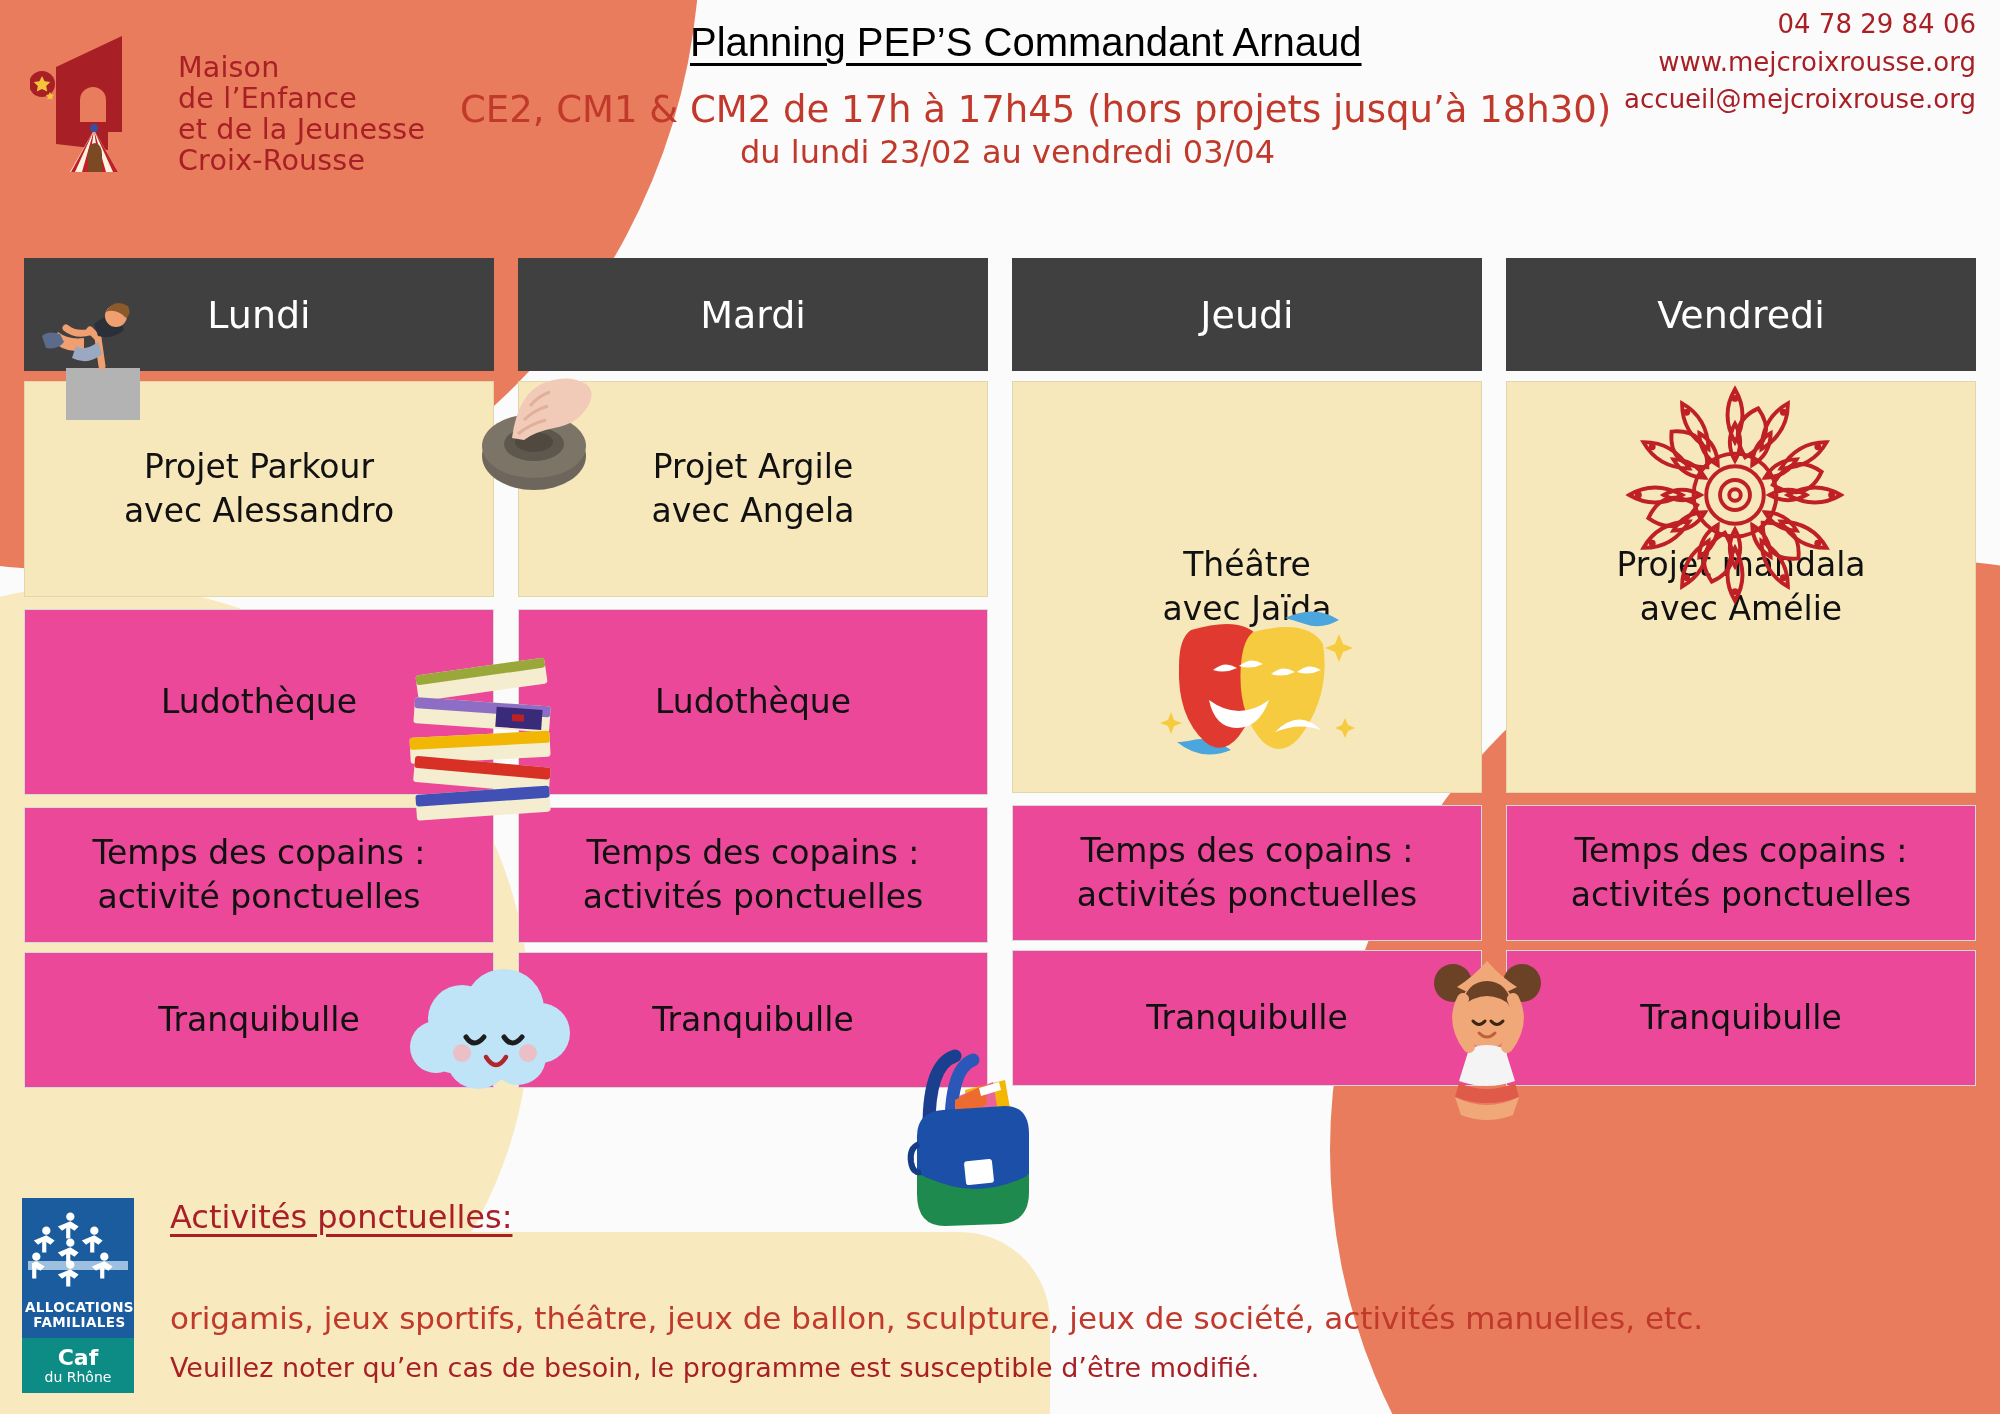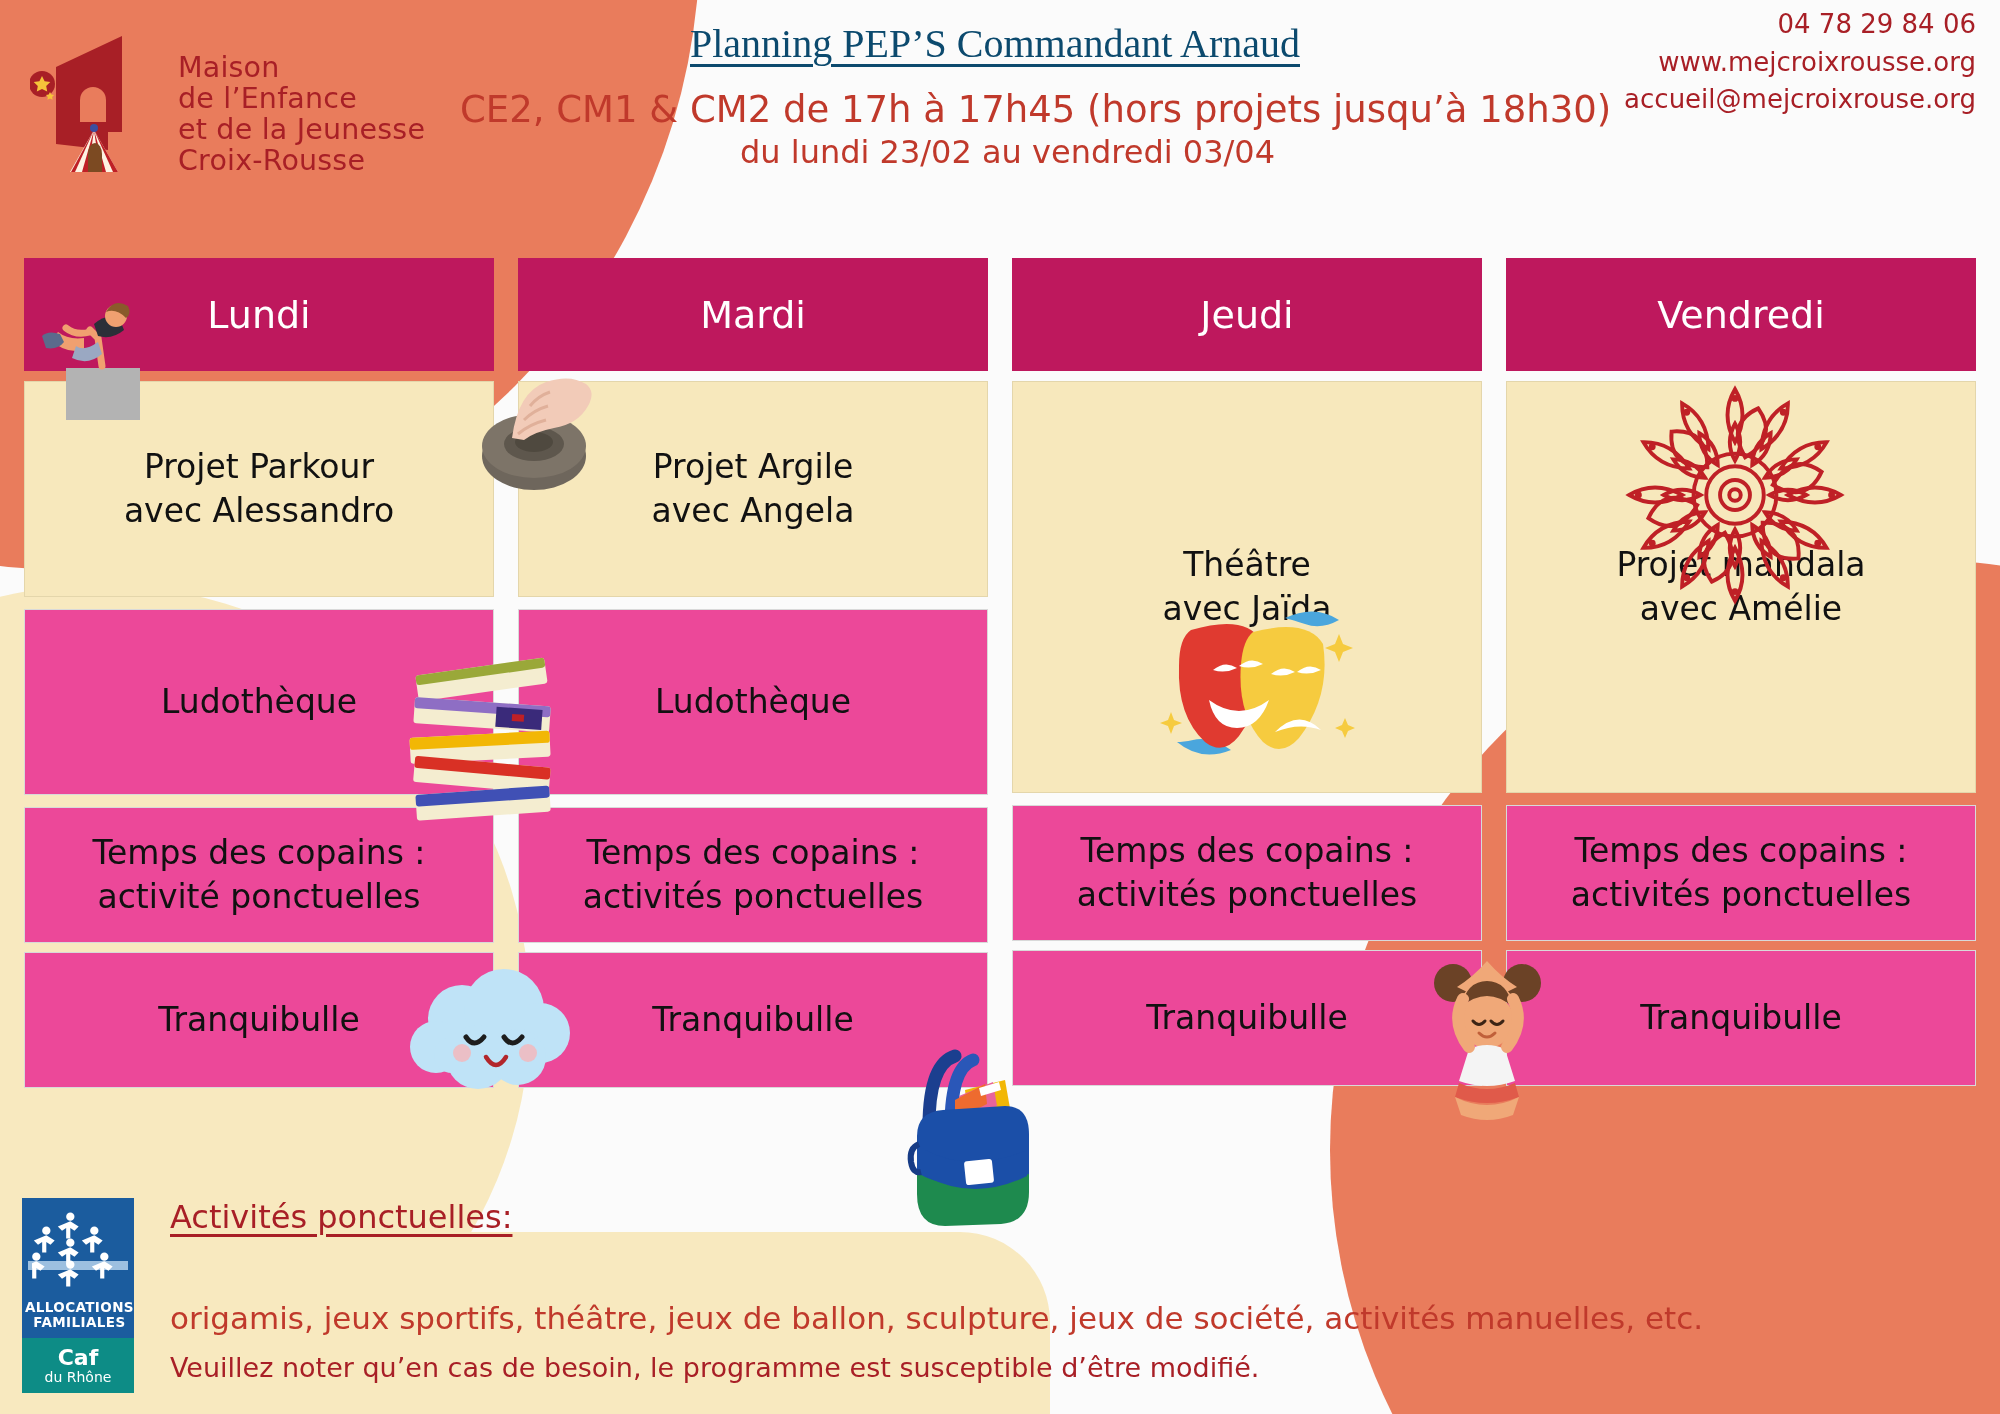--- a/index.html
+++ b/index.html
@@ -40,22 +40,22 @@
   .logo-text{
     position:absolute;left:148px;top:27px;
     color:#a81f26;font-size:28.5px;line-height:1.30;
     font-family:"DejaVu Sans", sans-serif;letter-spacing:.2px;
     white-space:nowrap;
   }
   .logo-text div{height:31px;}
 
   .title{
     position:absolute;left:690px;top:20px;
-    color:#0c4a6e;font-size:40px;
-    font-family:Liberation Serif, serif;
+    color:#000000;font-size:40px;
+    font-family:Liberation Sans, sans-serif;
     text-decoration:underline;text-underline-offset:7px;
     text-decoration-thickness:3px;
     white-space:nowrap;
   }
   .subtitle1{
     position:absolute;left:460px;top:88px;
     color:#c0392b;font-size:37px;white-space:nowrap;
     font-family:"DejaVu Sans", sans-serif;
   }
   .subtitle2{
@@ -71,21 +71,21 @@
   .contact div{font-size:26px;line-height:1.45;white-space:nowrap;}
 
   
   .grid{
     position:absolute;left:24px;top:258px;width:1952px;height:880px;
     display:grid;grid-template-columns:repeat(4,1fr);
     column-gap:24px;
   }
   .col{display:flex;flex-direction:column;}
   .dayhead{
-    background:#be185d;color:#ffffff;
+    background:#404040;color:#ffffff;
     height:113px;display:flex;align-items:center;justify-content:center;
     font-size:38px;font-family:"DejaVu Sans", sans-serif;
     margin-bottom:10px;
     position:relative;
   }
   .cell{
     background:#ec4899;border:1px solid #d9d9d9;
     display:flex;align-items:center;justify-content:center;
     text-align:center;color:#111111;
     font-size:33px;line-height:1.33;

